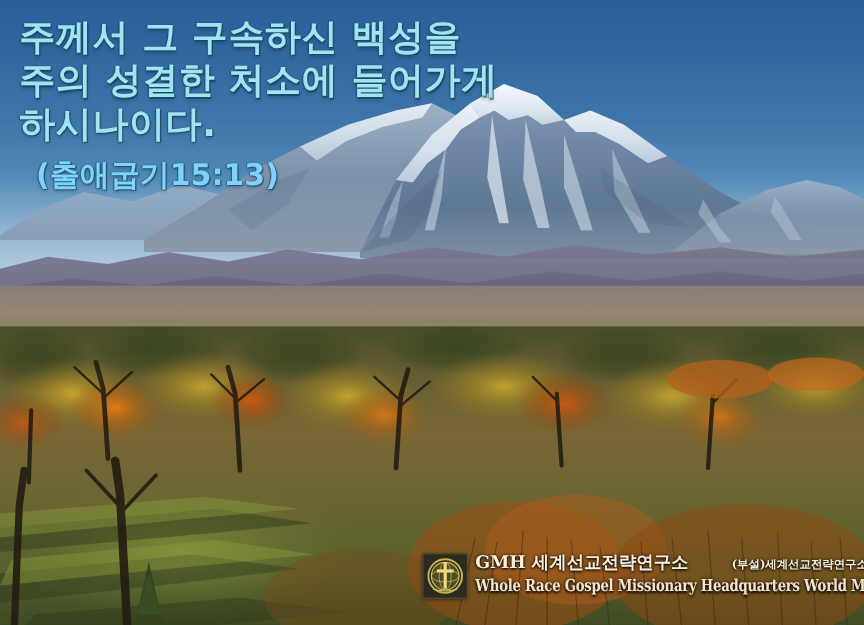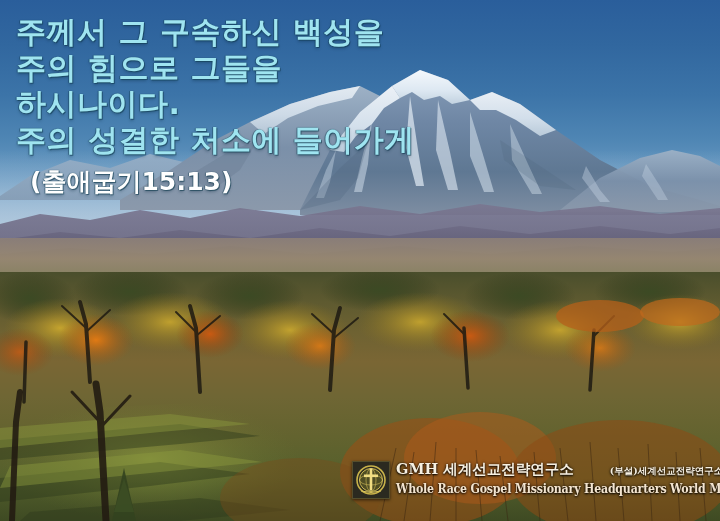--- a/index.html
+++ b/index.html
@@ -104,21 +104,21 @@
       0 0 1px rgba(20,70,90,.85),
       1px 1px 0 rgba(18,60,80,.55),
       -1px 0 0 rgba(18,60,80,.35),
       0 2px 3px rgba(10,40,60,.35);
   }
   .verse-ref {
     font-family:"DejaVu Sans", sans-serif;
     font-weight:700;
     font-size:25px;
     line-height:34px;
-    color:#ffffff;
+    color:#7dd3fc;
     margin-top:7px;
     margin-left:14px;
     white-space:nowrap;
     text-shadow:
       0 0 1px rgba(20,70,90,.85),
       1px 1px 0 rgba(18,60,80,.55),
       -1px 0 0 rgba(18,60,80,.35),
       0 2px 3px rgba(10,40,60,.35);
   }
 
@@ -373,23 +373,22 @@
                  M706,249 L700,176"></path>
       </g>
 
       <path d="M112,249 L124,196 L136,249 Z" fill="#33431f" opacity=".9"></path>
       <path d="M114,240 L124,206 L134,240 Z" fill="#3c4e25" opacity=".85"></path>
     </svg>
   </div>
 
   <div class="verse">
     <div class="verse-line">주께서 그 구속하신 백성을</div>
-    <div class="verse-line">주의 힘으로 그들을</div>
+    <div class="verse-line">주의 성결한 처소에 들어가게</div>
     <div class="verse-line">하시나이다.</div>
-    <div class="verse-line">주의 성결한 처소에 들어가게</div>
     <div class="verse-ref">(출애굽기15:13)</div>
   </div>
 
   <div class="brand">
     <div class="brand-logo">
       <svg width="32" height="32" viewBox="0 0 32 32" aria-hidden="true">
         <circle cx="16" cy="16" r="14" fill="none" stroke="#c8b24a" stroke-width="1.6"></circle>
         <circle cx="16" cy="16" r="11.5" fill="#6e6a26" opacity=".55"></circle>
         <circle cx="16" cy="16" r="11.5" fill="none" stroke="#d9c45c" stroke-width="0.9"></circle>
         <ellipse cx="16" cy="16" rx="11.5" ry="5" fill="none" stroke="#d9c45c" stroke-width="0.7" opacity=".8"></ellipse>

